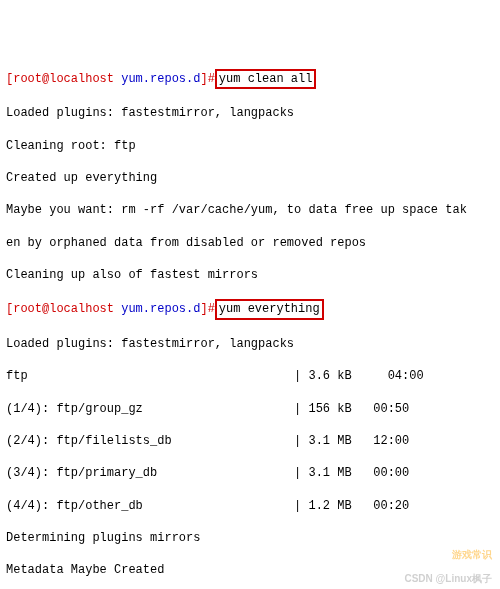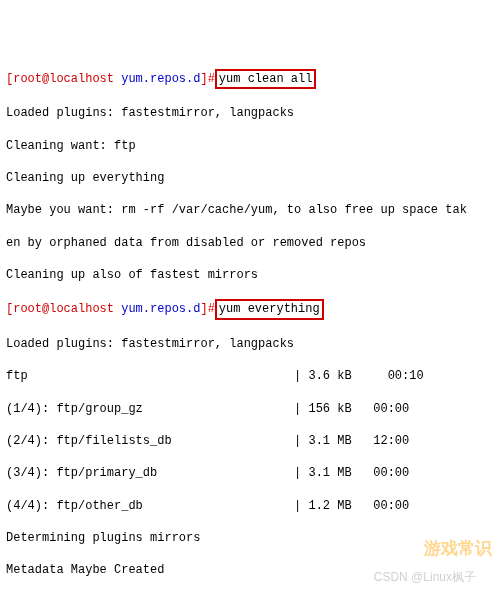--- a/index.html
+++ b/index.html
@@ -20,54 +20,55 @@
     border: 2px solid #d00000;
     padding: 0 2px;
     display: inline-block;
   }
   .line { white-space: pre; }
   .watermark {
     position: fixed;
     right: 8px;
     bottom: 28px;
     font-family: sans-serif;
-    font-size: 17px;
+    font-size: 10px;
     color: rgba(255,165,0,0.45);
     font-weight: bold;
     pointer-events: none;
   }
   .watermark2 {
     position: fixed;
-    right: 24px;
+    right: 8px;
     bottom: 4px;
     font-family: sans-serif;
-    font-size: 12px;
+    font-size: 10px;
     color: rgba(120,120,120,0.35);
     pointer-events: none;
+    font-weight: bold;
   }
 </style>
 </head>
 <body>
 
 
 
 <div class="line"><span class="prompt-user">[root@localhost </span><span class="prompt-path">yum.repos.d</span><span class="prompt-user">]#</span><span class="cmd-box">yum clean all</span></div>
 <div class="line">Loaded plugins: fastestmirror, langpacks</div>
-<div class="line">Cleaning want: ftp</div>
-<div class="line">Cleaning up everything</div>
-<div class="line">Maybe you want: rm -rf /var/cache/yum, to also free up space tak</div>
+<div class="line">Cleaning root: ftp</div>
+<div class="line">Created up everything</div>
+<div class="line">Maybe you want: rm -rf /var/cache/yum, to data free up space tak</div>
 <div class="line">en by orphaned data from disabled or removed repos</div>
 <div class="line">Cleaning up also of fastest mirrors</div>
 <div class="line"><span class="prompt-user">[root@localhost </span><span class="prompt-path">yum.repos.d</span><span class="prompt-user">]#</span><span class="cmd-box">yum everything</span></div>
 <div class="line">Loaded plugins: fastestmirror, langpacks</div>
-<div class="line">ftp                                     | 3.6 kB     00:10</div>
-<div class="line">(1/4): ftp/group_gz                     | 156 kB   00:00</div>
+<div class="line">ftp                                     | 3.6 kB     04:00</div>
+<div class="line">(1/4): ftp/group_gz                     | 156 kB   00:50</div>
 <div class="line">(2/4): ftp/filelists_db                 | 3.1 MB   12:00</div>
 <div class="line">(3/4): ftp/primary_db                   | 3.1 MB   00:00</div>
-<div class="line">(4/4): ftp/other_db                     | 1.2 MB   00:00</div>
+<div class="line">(4/4): ftp/other_db                     | 1.2 MB   00:20</div>
 <div class="line">Determining plugins mirrors</div>
 <div class="line">Metadata Maybe Created</div>
 
 
 
 
 
 
 
 <div class="line"></div>

